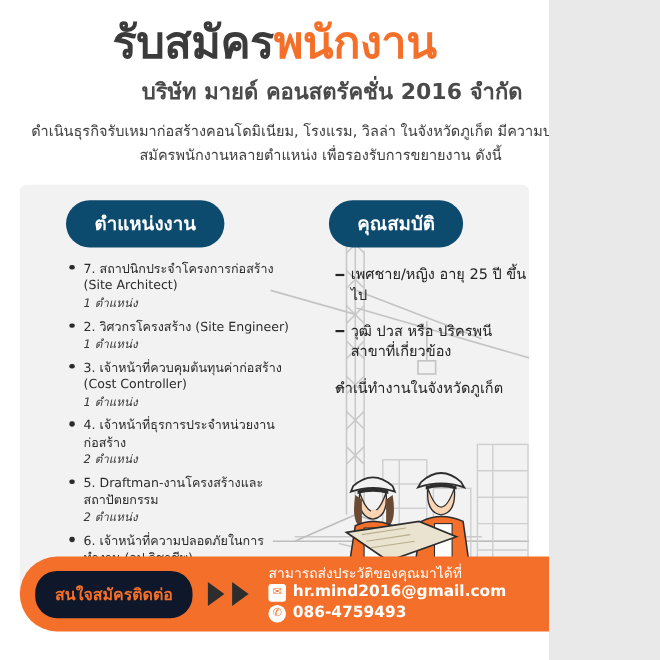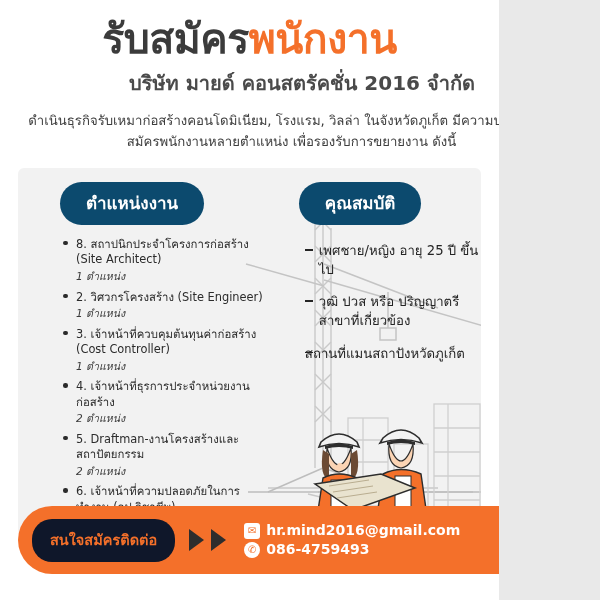--- a/index.html
+++ b/index.html
@@ -288,49 +288,50 @@
         <path d="M52 78 l66 -10 l34 14 l-62 22 z" fill="#e9e3cf" stroke="#2d2d2d" stroke-width="1.5"></path>
         <path d="M66 80 l40 -6 M70 86 l40 -6 M74 92 l40 -6" stroke="#b9ad90" stroke-width="1"></path>
       </g>
     </svg>
 
     <div class="columns">
 
       <div class="col col-left">
         <div class="pill">ตำแหน่งงาน</div>
         <ol class="jobs">
-          <li><span class="bullet"></span><span>8. สถาปนิกประจำโครงการก่อสร้าง (Site Architect)</span><span class="cnt">1 ตำแหน่ง</span></li>
+          <li><span class="bullet"></span><span>7. สถาปนิกประจำโครงการก่อสร้าง (Site Architect)</span><span class="cnt">1 ตำแหน่ง</span></li>
           <li><span class="bullet"></span><span>2. วิศวกรโครงสร้าง (Site Engineer)</span><span class="cnt">1 ตำแหน่ง</span></li>
           <li><span class="bullet"></span><span>3. เจ้าหน้าที่ควบคุมต้นทุนค่าก่อสร้าง (Cost Controller)</span><span class="cnt">1 ตำแหน่ง</span></li>
           <li><span class="bullet"></span><span>4. เจ้าหน้าที่ธุรการประจำหน่วยงานก่อสร้าง</span><span class="cnt">2 ตำแหน่ง</span></li>
           <li><span class="bullet"></span><span>5. Draftman-งานโครงสร้างและสถาปัตยกรรม</span><span class="cnt">2 ตำแหน่ง</span></li>
           <li><span class="bullet"></span><span>6. เจ้าหน้าที่ความปลอดภัยในการทำงาน (จป.วิชาชีพ)</span><span class="cnt">1 ตำแหน่ง</span></li>
           <li><span class="bullet"></span><span>7. โฟร์แมนโครงสร้าง, โฟร์แมนสถาปัตย์</span><span class="cnt">2 ตำแหน่ง</span></li>
         </ol>
       </div>
 
       <div class="col col-right">
         <div class="pill right">คุณสมบัติ</div>
         <ul class="quals">
           <li><span class="dash"></span><span>เพศชาย/หญิง อายุ 25 ปี ขึ้นไป</span></li>
-          <li><span class="dash"></span><span>วุฒิ ปวส หรือ ปริญญาตรี สาขาที่เกี่ยวข้อง</span></li>
+          <li><span class="dash"></span><span>วุฒิ ปวส หรือ ปริครพนี สาขาที่เกี่ยวข้อง</span></li>
           <li><span class="dash"></span></li>
-          <li class="nodash"><span>สถานที่แมนสถาปังหวัดภูเก็ต</span></li>
+          <li class="nodash"><span>ดำเนี่ทำงานในจังหวัดภูเก็ต</span></li>
         </ul>
       </div>
     </div>
   </div>
 
   <div class="footer">
     <button class="footer-btn">สนใจสมัครติดต่อ</button>
     <div class="arrows">
       <span class="arrow"></span>
       <span class="arrow"></span>
     </div>
     <div class="contact">
+      <div class="lead">สามารถส่งประวัติของคุณมาได้ที่</div>
       <div class="row">
         <span class="ico">✉</span>
         <span>hr.mind2016@gmail.com</span>
       </div>
       <div class="row">
         <span class="ico round">✆</span>
         <span>086-4759493</span>
       </div>
     </div>
   </div>

